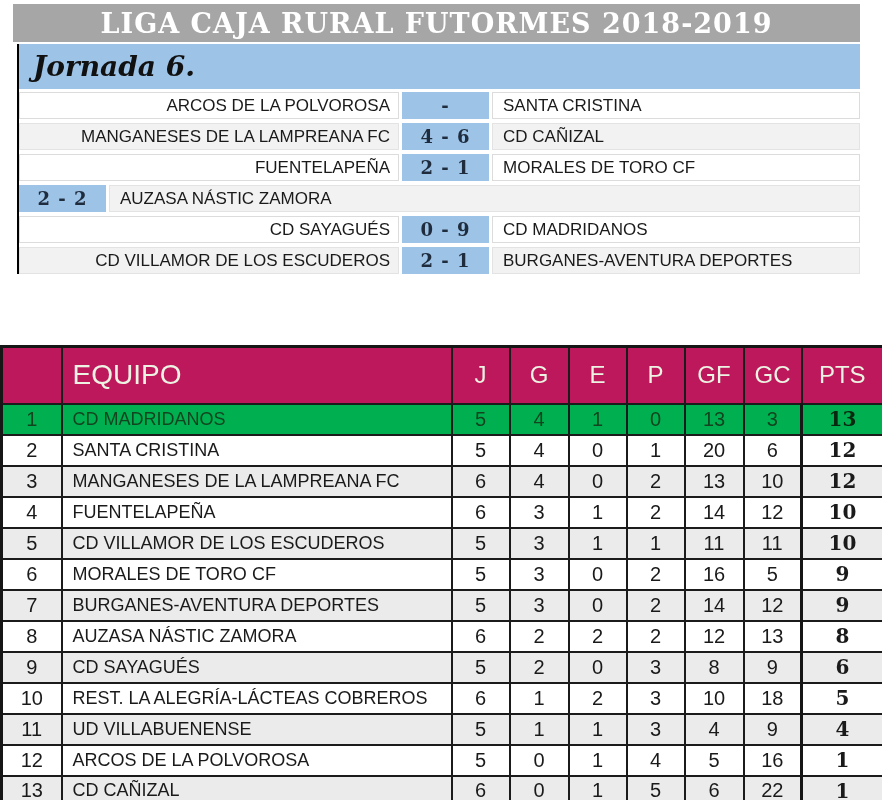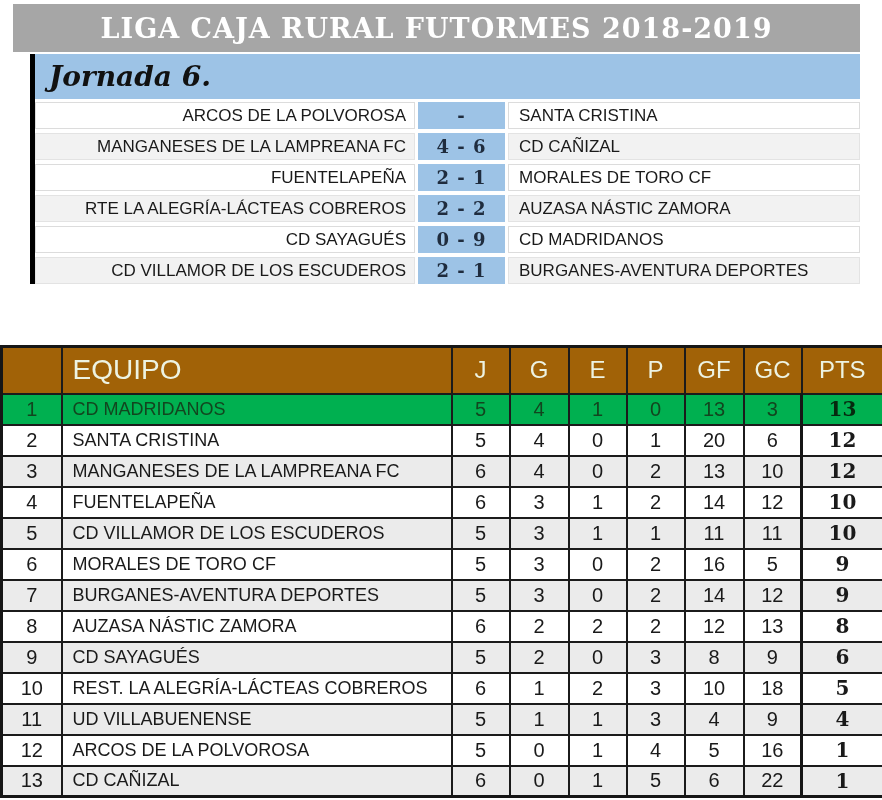--- a/index.html
+++ b/index.html
@@ -1,41 +1,41 @@
 <!DOCTYPE html>
 <html><head>
 <meta charset="utf-8">
 <style>
   * { margin:0; padding:0; box-sizing:border-box; }
   html,body { width:882px; height:800px; background:#ffffff; overflow:hidden; }
   body { position:relative; font-family:"Liberation Sans", sans-serif; color:#1a1a1a; }
 
   
   .top-block { position:absolute; top:4px; left:13px; width:847px; }
-  .title-bar { height:48px; background:#A6A6A6; display:flex; align-items:center; justify-content:center; margin-bottom:2px; }
+  .title-bar { height:38px; background:#A6A6A6; display:flex; align-items:center; justify-content:center; margin-bottom:2px; }
   .title-text { font-family:"DejaVu Serif","Liberation Serif",serif; font-weight:bold; font-size:27px; color:#ffffff; letter-spacing:1px; white-space:nowrap; }
-  .results-wrap { border-left:5px solid #000000; margin-left:17px; }
+  .results-wrap { border-left:2px solid #000000; margin-left:4px; }
   .jornada-bar { height:45px; background:#9DC3E6; display:flex; align-items:center; margin-bottom:3px; }
   .jornada-text { font-family:"DejaVu Serif","Liberation Serif",serif; font-style:italic; font-weight:bold; font-size:28px; color:#111111; padding-left:14px; }
 
   .result-row { display:flex; gap:3px; height:27px; margin-bottom:4px; }
   .cell { display:flex; align-items:center; font-size:17px; background:#ffffff; border:1px solid #DCDCDC; }
   .cell-home { width:380px; justify-content:flex-end; padding-right:8px; text-align:right; }
   .cell-score { width:87px; justify-content:center; background:#9DC3E6; border:1px solid #9DC3E6;
                 font-family:"DejaVu Serif","Liberation Serif",serif; font-weight:bold; font-size:18px; color:#1F2C3E; letter-spacing:1px; }
   .cell-away { flex:1; padding-left:10px; }
   .row-gray .cell-home, .row-gray .cell-away { background:#F2F2F2; border-color:#E3E3E3; }
   .bold { font-weight:normal; }
   .descanso-label { font-family:"DejaVu Serif","Liberation Serif",serif; font-weight:bold; font-size:21px; letter-spacing:1px; color:#111111; }
   .cell-merged { flex:1; background:#9DC3E6; display:flex; align-items:center; padding-left:18px; font-size:18px; color:#26364A; }
 
   
   table.standings { position:absolute; top:345px; left:0; width:882px; border-collapse:collapse; table-layout:fixed; border:3px solid #161616; }
   .standings th, .standings td { border:2px solid #1b1b1b; overflow:hidden; white-space:nowrap; }
-  .standings thead th { background:#a16207; color:#EDF3E2; height:47px; font-weight:normal; }
+  .standings thead th { background:#be185d; color:#EDF3E2; height:57px; font-weight:normal; }
   .standings th.h-equipo { text-align:left; padding-left:10px; font-size:28px; }
   .standings th.h-stat { text-align:center; font-size:24px; }
   .standings tbody td { height:31px; }
   .standings td.pos { text-align:center; font-size:20px; }
   .standings td.team { text-align:left; padding-left:10px; font-size:18px; }
   .standings td.stat { text-align:center; font-size:20px; }
   .standings td.pts { text-align:center; font-family:"DejaVu Serif","Liberation Serif",serif; font-weight:bold; font-size:20px; border-left:3px solid #161616; }
   .standings tr.gray td { background:#EBEBEB; }
   .standings tr.green td { background:#00B050; color:#12451F; }
   .standings tr.green td.pts { color:#06290F; }
@@ -61,21 +61,20 @@
     <div class="cell cell-home bold">MANGANESES DE LA LAMPREANA FC</div>
     <div class="cell cell-score">4 - 6</div>
     <div class="cell cell-away">CD CAÑIZAL</div>
   </div>
         <div class="result-row">
     <div class="cell cell-home">FUENTELAPEÑA</div>
     <div class="cell cell-score">2 - 1</div>
     <div class="cell cell-away">MORALES DE TORO CF</div>
   </div>
         <div class="result-row row-gray">
-    <div class="cell cell-home bold">RTE LA ALEGRÍA-LÁCTEAS COBREROS</div>
     <div class="cell cell-score">2 - 2</div>
     <div class="cell cell-away">AUZASA NÁSTIC ZAMORA</div>
   </div>
         <div class="result-row">
     <div class="cell cell-home">CD SAYAGUÉS</div>
     <div class="cell cell-score">0 - 9</div>
     <div class="cell cell-away">CD MADRIDANOS</div>
   </div>
         <div class="result-row row-gray">
     <div class="cell cell-home">CD VILLAMOR DE LOS ESCUDEROS</div>

